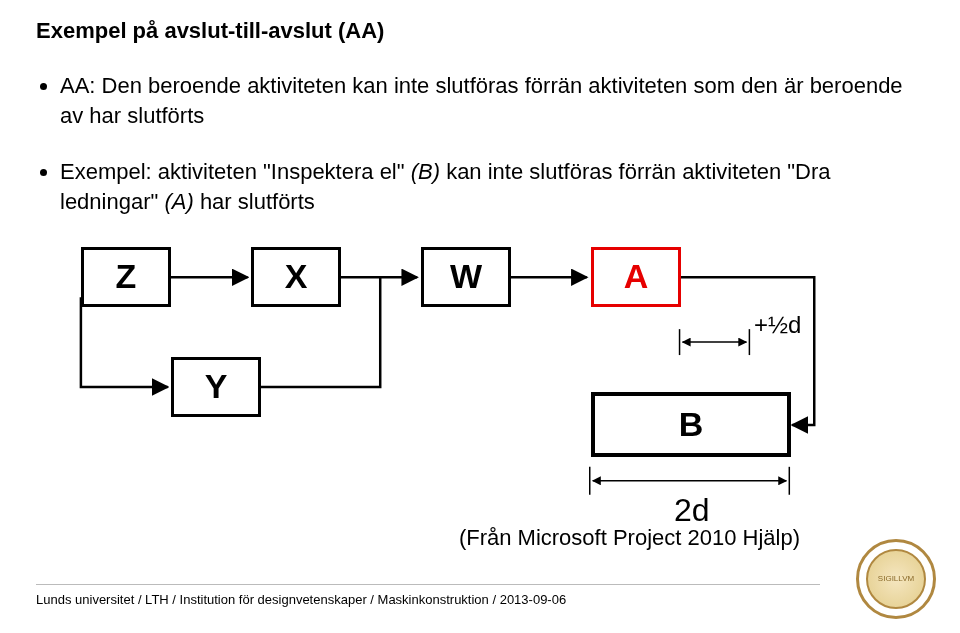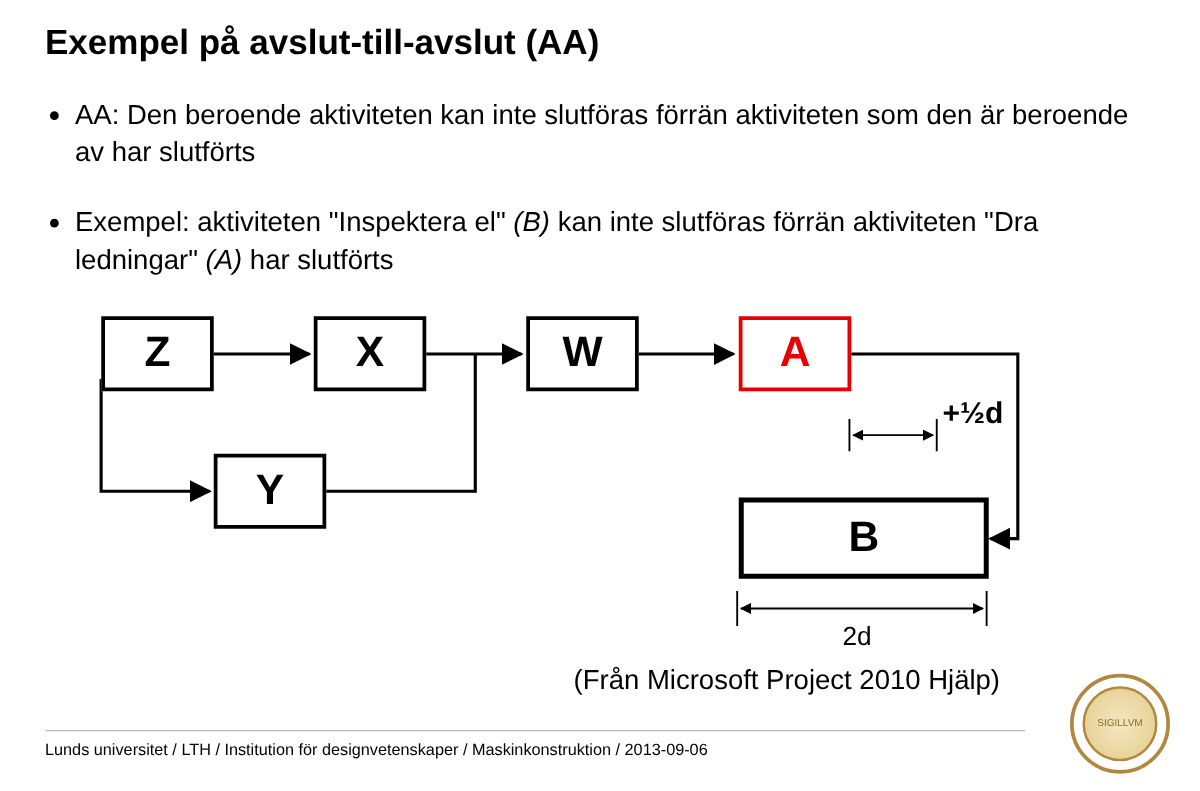--- a/index.html
+++ b/index.html
@@ -1,18 +1,18 @@
 <!DOCTYPE html>
 <html><head>
 <meta charset="utf-8">
 <style>
   * { box-sizing: border-box; margin: 0; padding: 0; }
   html, body { width: 960px; height: 633px; font-family: Arial, Helvetica, sans-serif; background: #fff; color: #000; }
   .page { position: relative; width: 960px; height: 633px; padding: 18px 36px 0 36px; }
-  .title { font-size: 28px; font-weight: bold; margin-bottom: 14px; }
+  .title { font-size: 22px; font-weight: bold; margin-bottom: 14px; }
   .bullets { margin-left: 24px; font-size: 22px; line-height: 1.35; }
   .bullets li { margin-bottom: 8px; list-style: disc; margin-top: 27px; }
   .i { font-style: italic; }
 
   .diagram { position: relative; margin-top: 20px; height: 300px; }
 
   .box { position: absolute; border: 3px solid #000; background: #fff; font-size: 34px; font-weight: bold; display: flex; align-items: center; justify-content: center; }
   .boxZ { left: 45px;  top: 10px;  width: 90px;  height: 60px; }
   .boxX { left: 215px; top: 10px;  width: 90px;  height: 60px; }
   .boxW { left: 385px; top: 10px;  width: 90px;  height: 60px; }
@@ -25,21 +25,21 @@
   .footer-text { position: absolute; left: 36px; bottom: 26px; font-size: 13px; color: #000000; }
 
   
   .seal { position: absolute; right: 24px; bottom: 14px; width: 80px; height: 80px; }
   .seal .outer { position: absolute; inset: 0; border: 3px solid #b08840; border-radius: 50%; }
   .seal .inner { position: absolute; inset: 10px; border: 2px solid #b08840; border-radius: 50%; background: radial-gradient(circle at 50% 50%, #f5e6c0 0%, #e8d49a 70%); }
   .seal .txt { position: absolute; inset: 0; display: flex; align-items: center; justify-content: center; font-size: 8px; color: #8a6a2a; text-align: center; line-height: 1; }
 
   .citation { position: absolute; right: 124px; font-size: 22px; }
   .lbl-hd  { position: absolute; font-size: 24px; }
-  .lbl-2d  { position: absolute; font-size: 21px; }
+  .lbl-2d  { position: absolute; font-size: 32px; }
 
   svg.arrows { position: absolute; left: 0; top: 0; width: 100%; height: 100%; pointer-events: none; }
 </style>
 </head>
 <body>
 
 <div class="page">
 
   <h1 class="title">Exempel på avslut-till-avslut (AA)</h1>
 
@@ -97,21 +97,21 @@
     <div class="box boxA">
         <span>A</span>
       </div>
     <div class="box boxY">
         <span>Y</span>
       </div>
     <div class="box boxB">
         <span>B</span>
       </div>
 
-    <div class="lbl-hd" style="left:718px; top:74px;font-weight:bold;">+½d</div>
+    <div class="lbl-hd" style="left:718px; top:74px;">+½d</div>
     <div class="lbl-2d" style="left:638px; top:255px;">2d</div>
 
     <div class="citation" style="top:288px;">(Från Microsoft Project 2010 Hjälp)</div>
   </div>
 
   <div class="footer-line"></div>
   <div class="footer-text">Lunds universitet / LTH / Institution för designvetenskaper / Maskinkonstruktion / 2013-09-06</div>
 
   <div class="seal">
     <div class="outer"></div>

